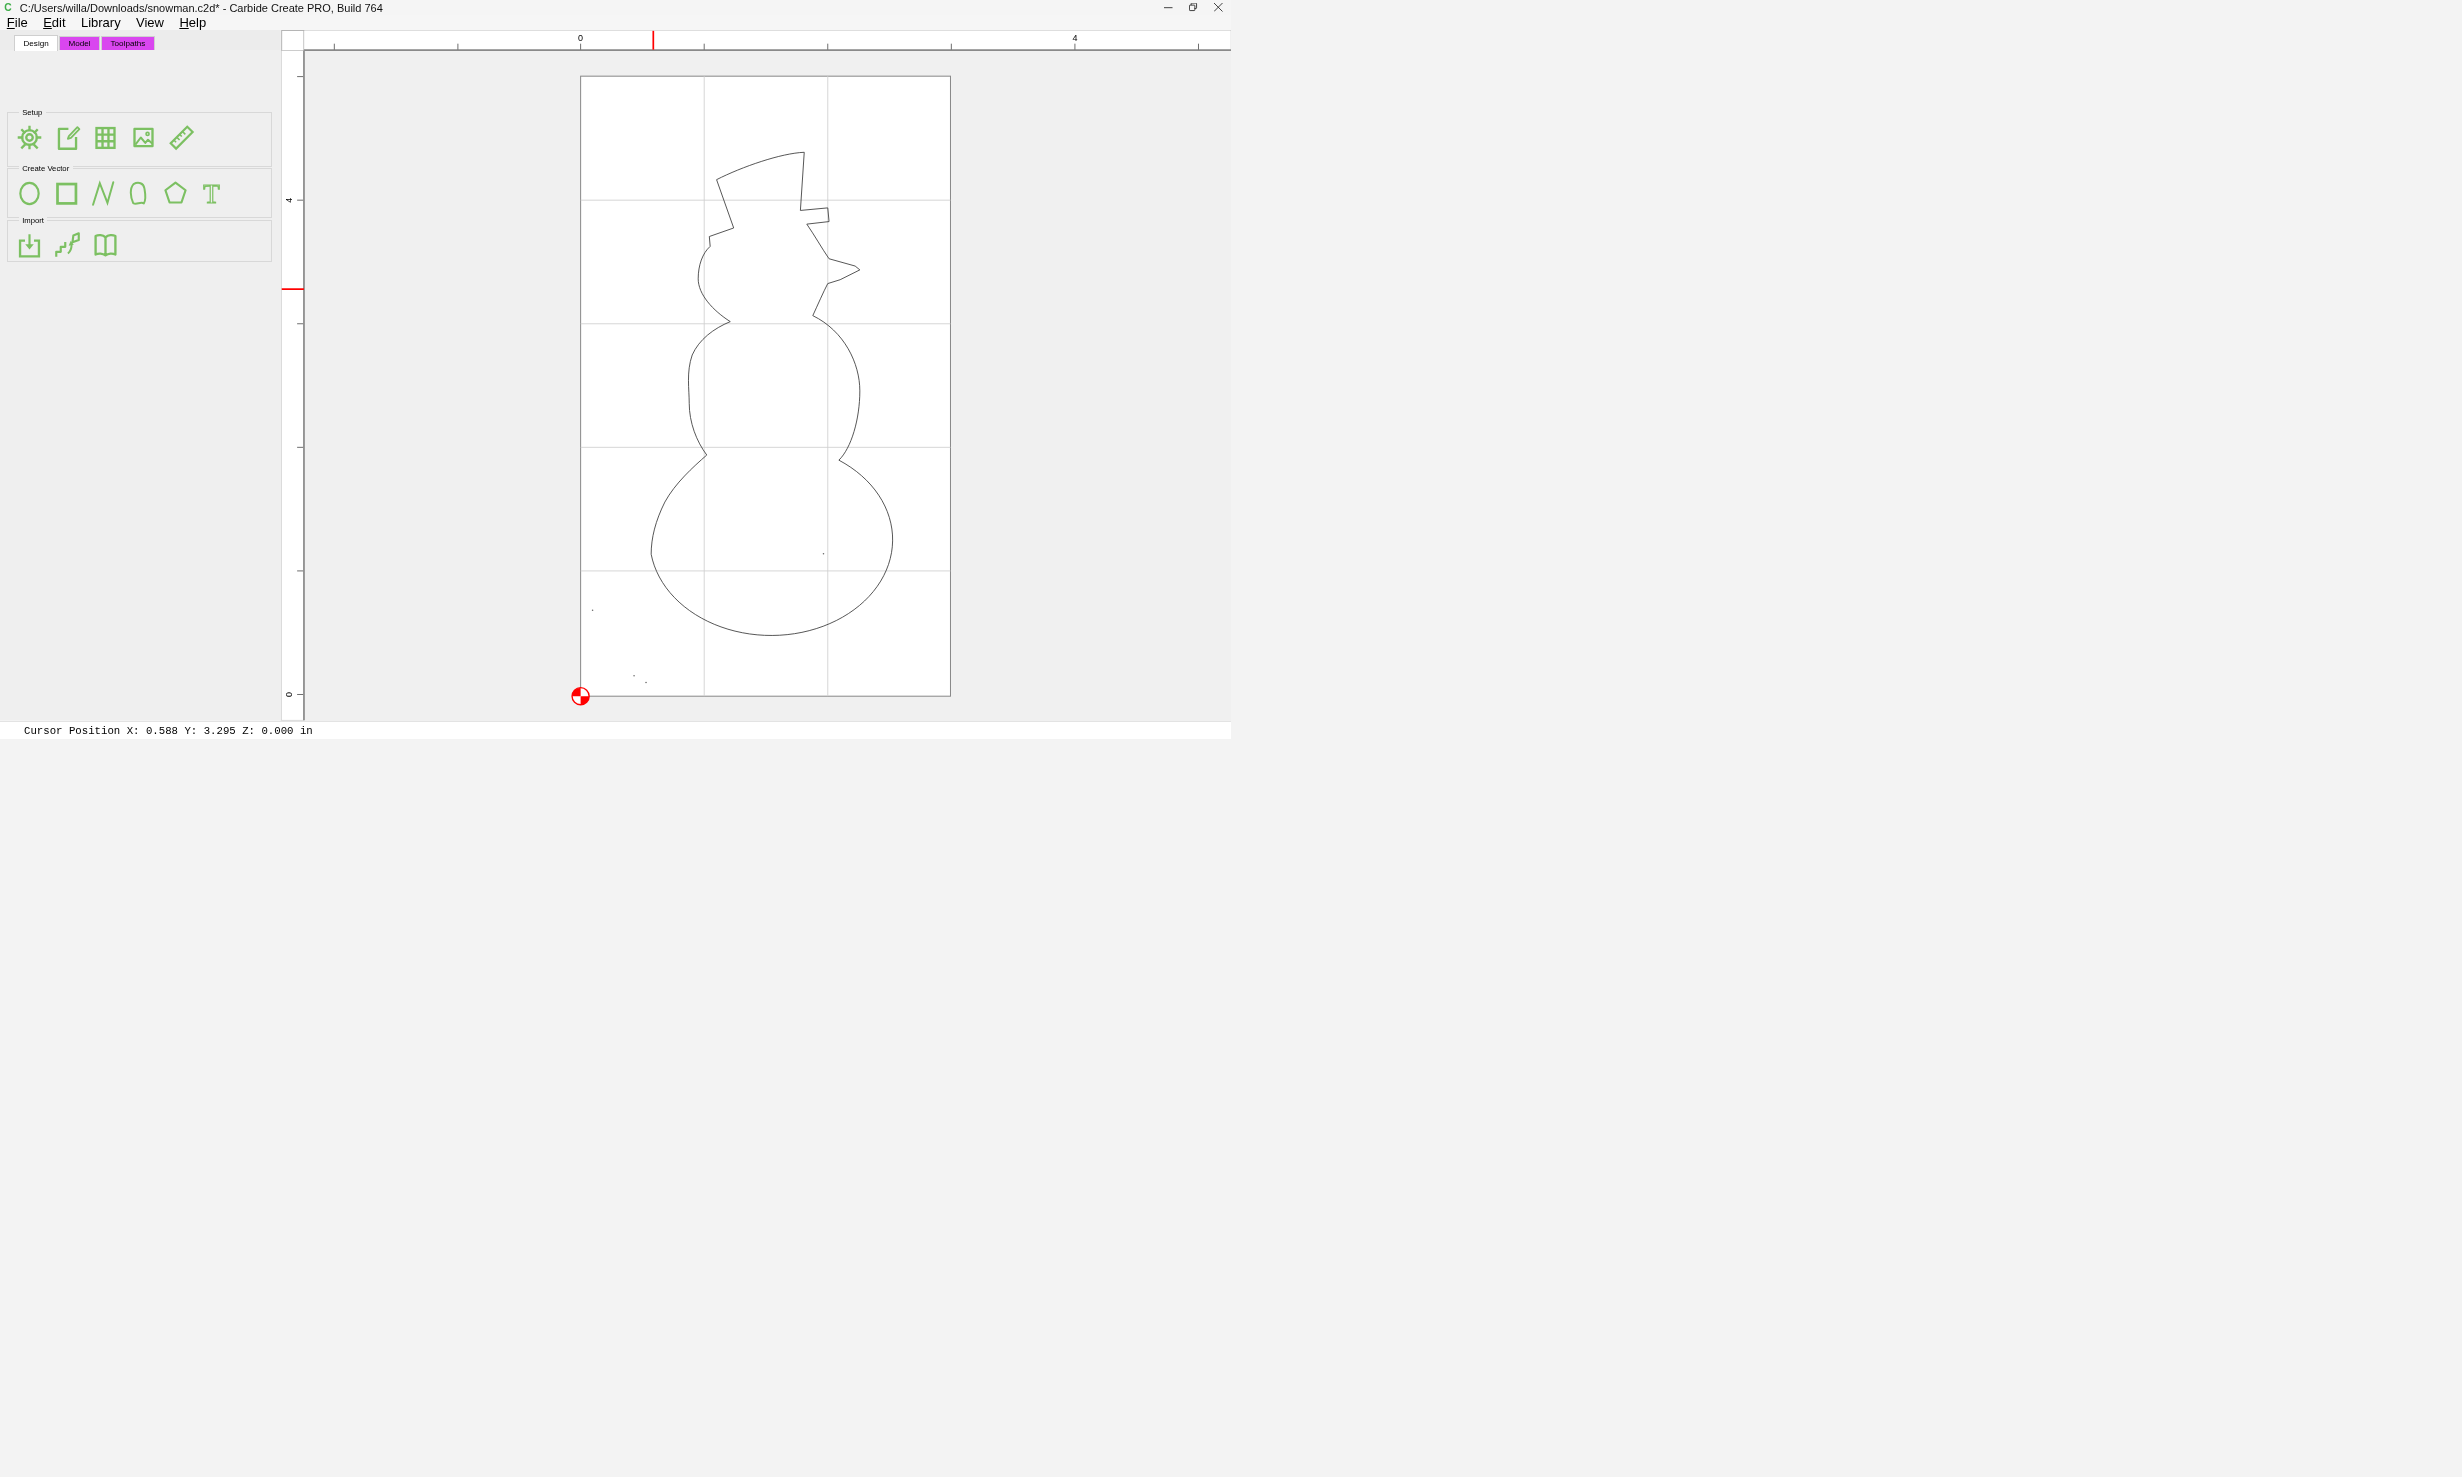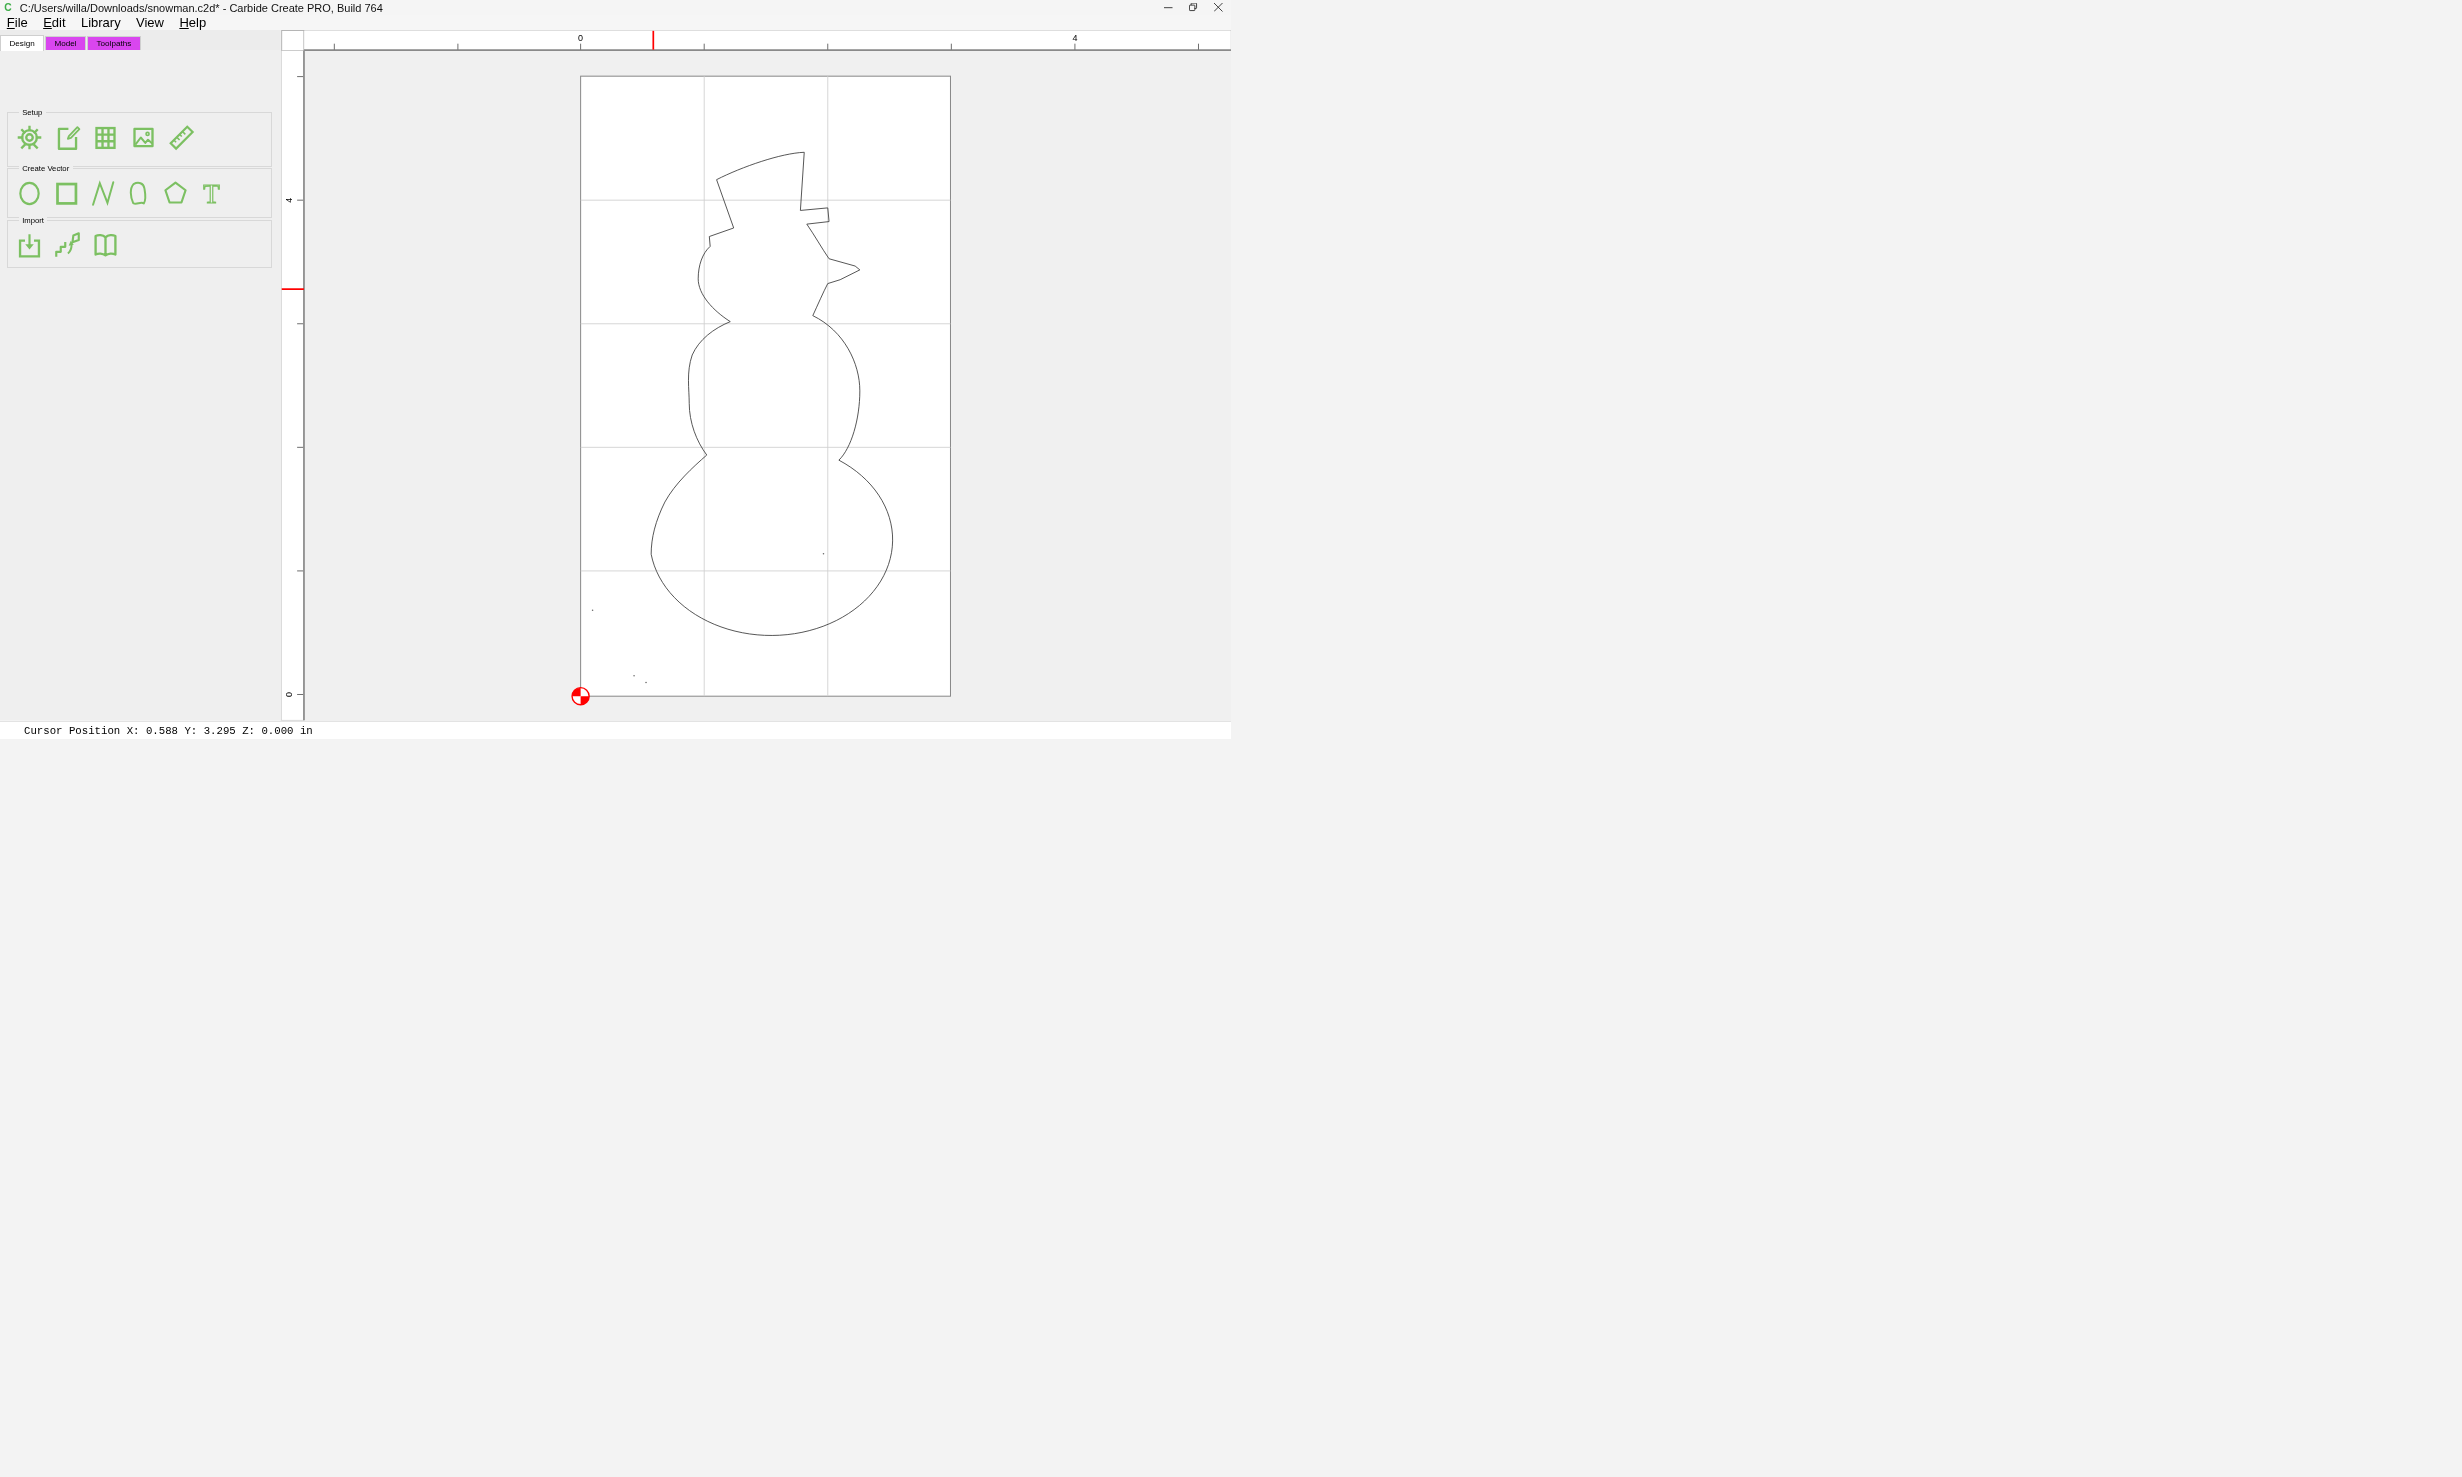--- a/index.html
+++ b/index.html
@@ -36,21 +36,21 @@
     font-size:13px;
   }
   .menu-item { padding:0 7.7px; height:100%; display:flex; align-items:center; }
   .menu-item:first-child { padding-left:6.8px; }
   .menu-item .accel { text-decoration:underline; }
   
   .tabstrip {
     position:absolute; left:0; top:30px; width:280px; height:20.5px;
     background:#ececec;
     display:flex; align-items:flex-end;
-    padding-left:0;
+    padding-left:14px;
   }
   .tab {
     font-size:8.1px;
     padding:1.7px 8.5px 2.6px 8.5px;
     background:#d946ef;
     border:0.9px solid #cfcfcf;
     border-bottom:none;
     margin-right:0.9px;
     position:relative;
   }
@@ -63,21 +63,21 @@
     position:absolute; left:6.8px; width:265px;
     border:0.9px solid #d8d8d8;
   }
   .groupbox .gb-label {
     position:absolute; top:-5.1px; left:11px;
     background:#efefef; padding:0 3.4px;
     font-size:7.7px; color:#000;
   }
   .gb-setup  { top:62px;  height:55px; }
   .gb-vector { top:118px; height:50px;text-align:center; }
-  .gb-import { top:170px; height:48px; }
+  .gb-import { top:170px; height:42px; }
   .icon-row { position:absolute; left:8.5px; top:10.3px; display:flex; gap:11px; align-items:center; }
   .tool-icon { width:27px; height:29px; display:flex; align-items:center; justify-content:center; }
   .tool-icon svg { display:block; }
   
   .canvas-col {
     position:absolute; left:280px; top:30px; width:951px; height:691px;
     background:#efefef;
   }
   .canvas-col svg { display:block; }
   

